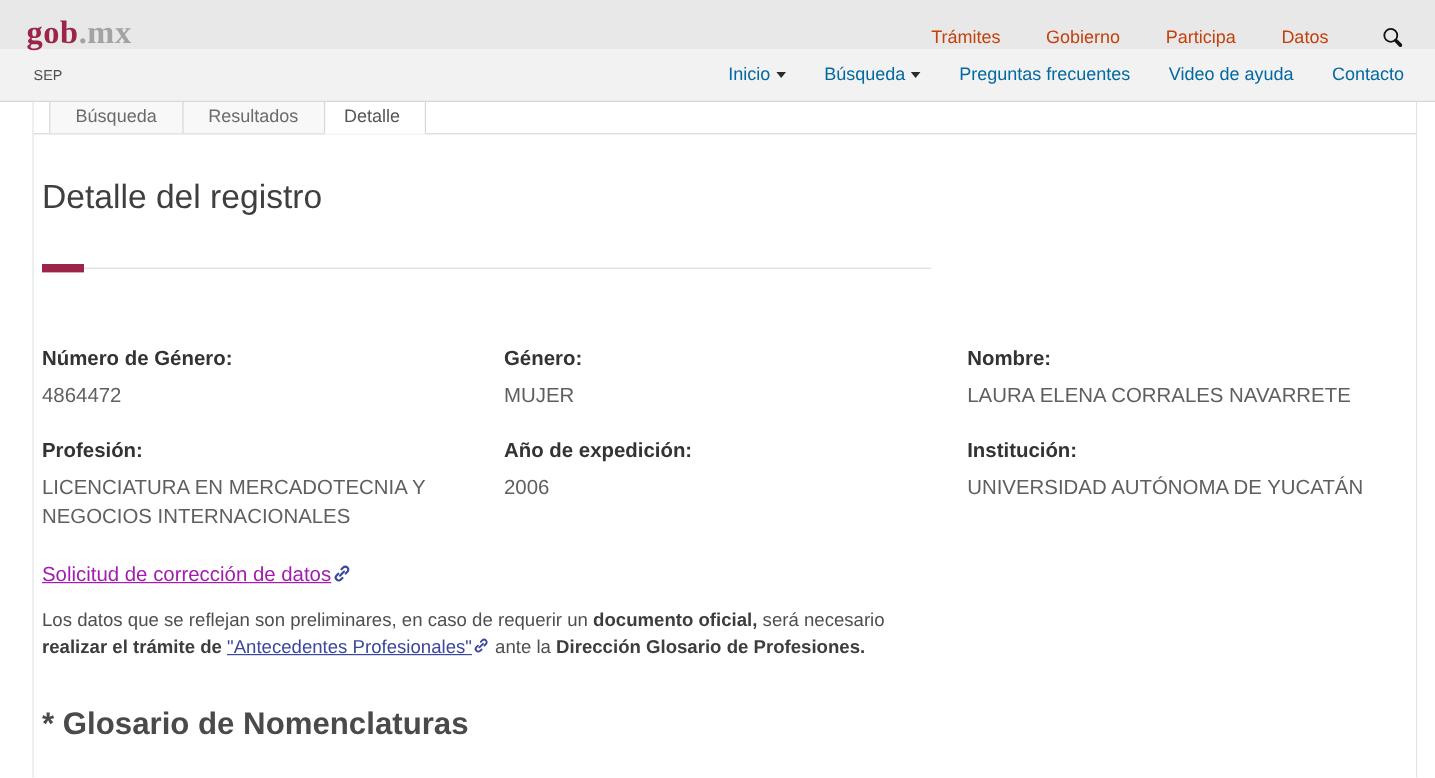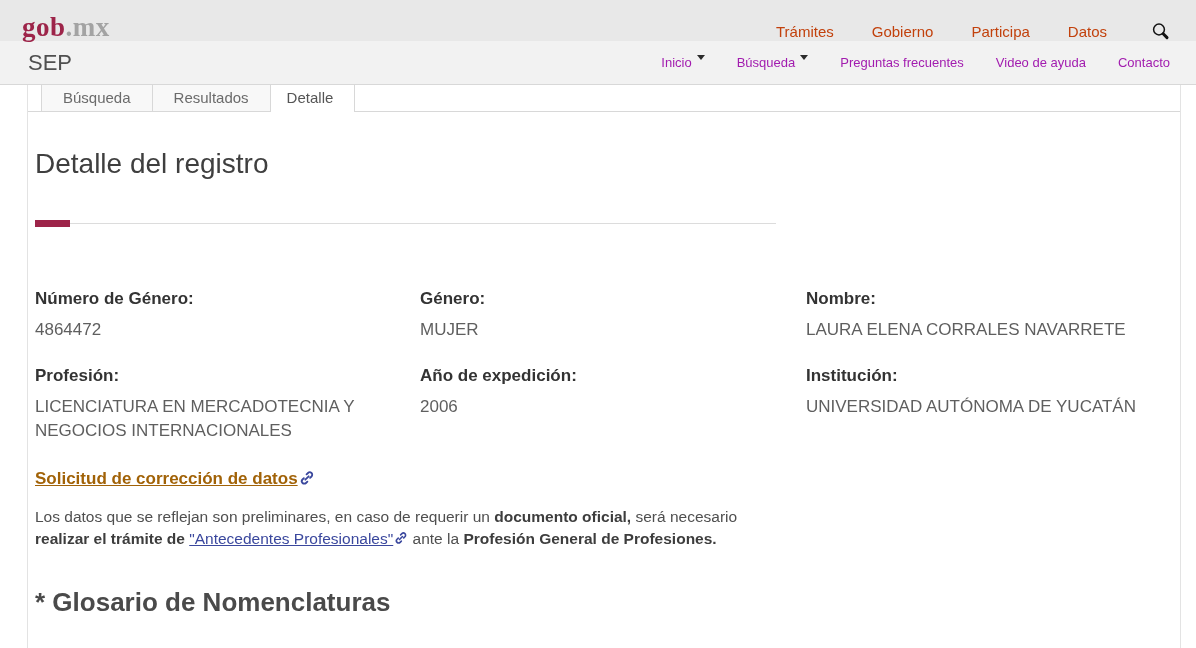--- a/index.html
+++ b/index.html
@@ -13,24 +13,24 @@
           line-height:1; letter-spacing:0.5px; cursor:pointer; }
   .logo .gob { color:#9d2449; }
   .logo .mx  { color:#a3a3a3; }
   .topbar-nav { margin-left:auto; display:flex; align-items:center; gap:38px; }
   .topbar-nav .nav-item { font-size:15px; color:#c2410c; cursor:pointer; }
   .search-btn { margin-left:6px; cursor:pointer; display:flex; align-items:center; }
 
   
   .subbar { height:44px; background:#f2f2f2; border-bottom:1px solid #d8d8d8;
             display:flex; align-items:center; padding:0 26px 0 28px; }
-  .site-name { font-size:22px; color:#4f4f4f; cursor:pointer; }
+  .site-name { font-size:12px; color:#4f4f4f; cursor:pointer; }
   .subbar-nav { margin-left:auto; display:flex; align-items:center; gap:32px; }
-  .subbar-nav .nav-item { font-size:13px; color:#a21caf; cursor:pointer;
-                          display:flex; }
+  .subbar-nav .nav-item { font-size:15px; color:#0369a1; cursor:pointer;
+                          display:flex; align-items:center; }
   .caret { display:inline-block; width:0; height:0; margin-left:5px;
            border-left:4px solid transparent; border-right:4px solid transparent;
            border-top:5px solid #2b2b2b; }
 
   
   .container { margin:0 15px 0 27px; background:#fff;
                border-left:1px solid #e3e3e3; border-right:1px solid #e3e3e3;
                height:563px; }
 
   
@@ -51,21 +51,21 @@
   .rule .accent { position:absolute; left:0; top:-4px; width:35px; height:7px;
                   background:#9d2449; }
 
   
   .fields { margin-top:65px; display:grid; grid-template-columns:385px 386px 1fr;
             row-gap:23px; }
   .field-label { font-size:17px; font-weight:bold; color:#333333; }
   .field-value { font-size:17px; color:#5f5f5f; margin-top:9px; line-height:1.45;
                  max-width:370px; }
   .link-cell { display:flex; align-items:flex-start; padding-top:2px; }
-  a.data-link { font-size:17px; color:#a16207; text-decoration:underline; cursor:pointer;font-weight:bold; }
+  a.data-link { font-size:17px; color:#a21caf; text-decoration:underline; cursor:pointer; }
   .link-icon { margin-left:1px; position:relative; top:1px; }
 
   
   .disclaimer { margin-top:17px; max-width:752px; font-size:15.5px; line-height:1.42;
                 color:#4f4f4f; }
   .disclaimer b { color:#3d3d3d; }
   .disclaimer a { color:#3a479d; text-decoration:underline; cursor:pointer;
                   font-weight:normal; }
 
   .glossary-title { margin-top:37px; font-size:26px; font-weight:bold; color:#4a4a4a; }
@@ -164,18 +164,18 @@
       </div>
       <div></div>
     </div>
 
     <p class="disclaimer"><span>Los datos que se reflejan son preliminares, en caso de requerir un </span><b>documento oficial,</b><span> será necesario </span><b>realizar el trámite de </b><a>"Antecedentes Profesionales"</a><span class="link-icon"><svg width="14" height="14" viewBox="0 0 16 16">
             <g stroke="#3a479d" stroke-width="1.8" fill="none" stroke-linecap="round">
               <path d="M6.3 9.7l3.4-3.4"></path>
               <path d="M7.6 4.4l1.4-1.4a2.47 2.47 0 0 1 3.5 3.5L11.1 7.9"></path>
               <path d="M8.4 11.6l-1.4 1.4a2.47 2.47 0 0 1-3.5-3.5l1.4-1.4"></path>
             </g>
-          </svg></span><span> ante la </span><b>Profesión General de Profesiones.</b></p>
+          </svg></span><span> ante la </span><b>Dirección Glosario de Profesiones.</b></p>
 
     <h2 class="glossary-title">* Glosario de Nomenclaturas</h2>
 
   </div>
 </div>
 
 </body></html>

